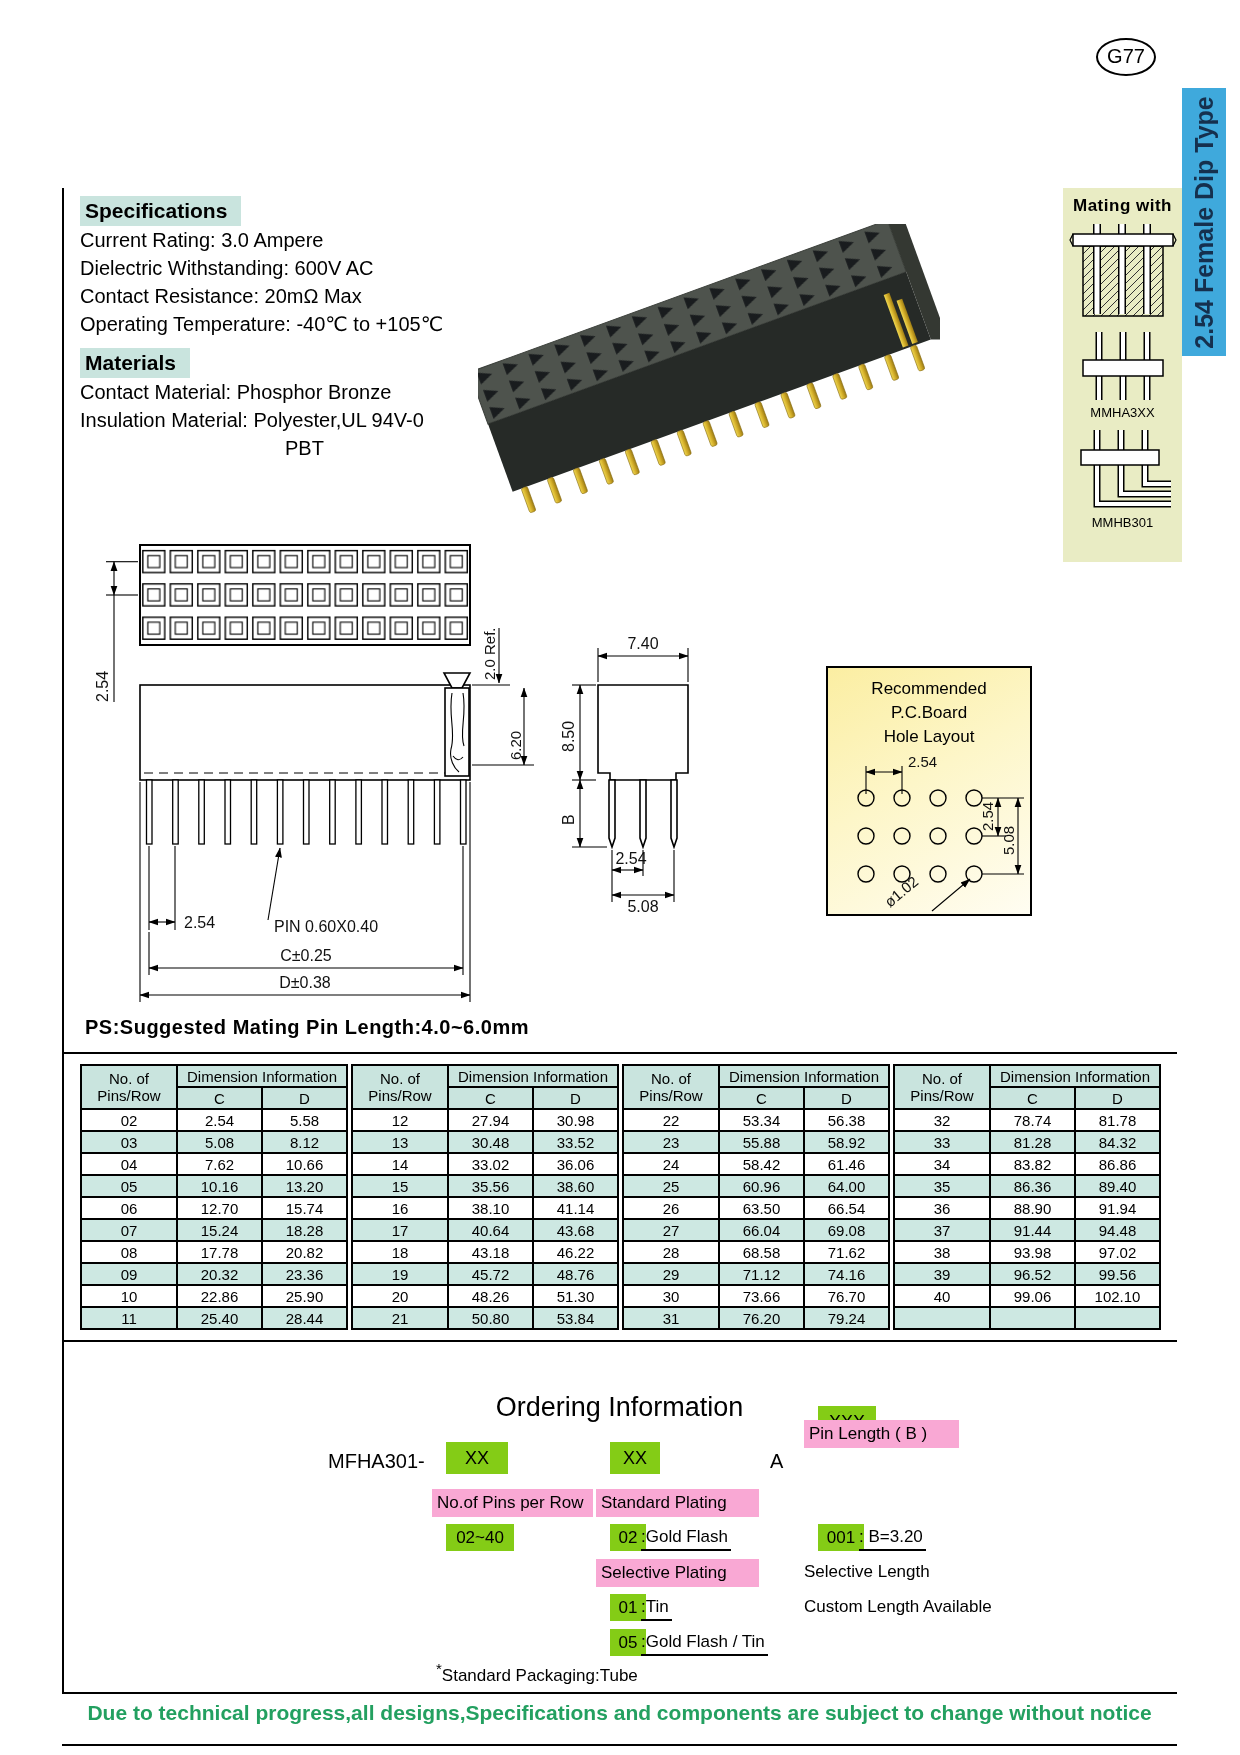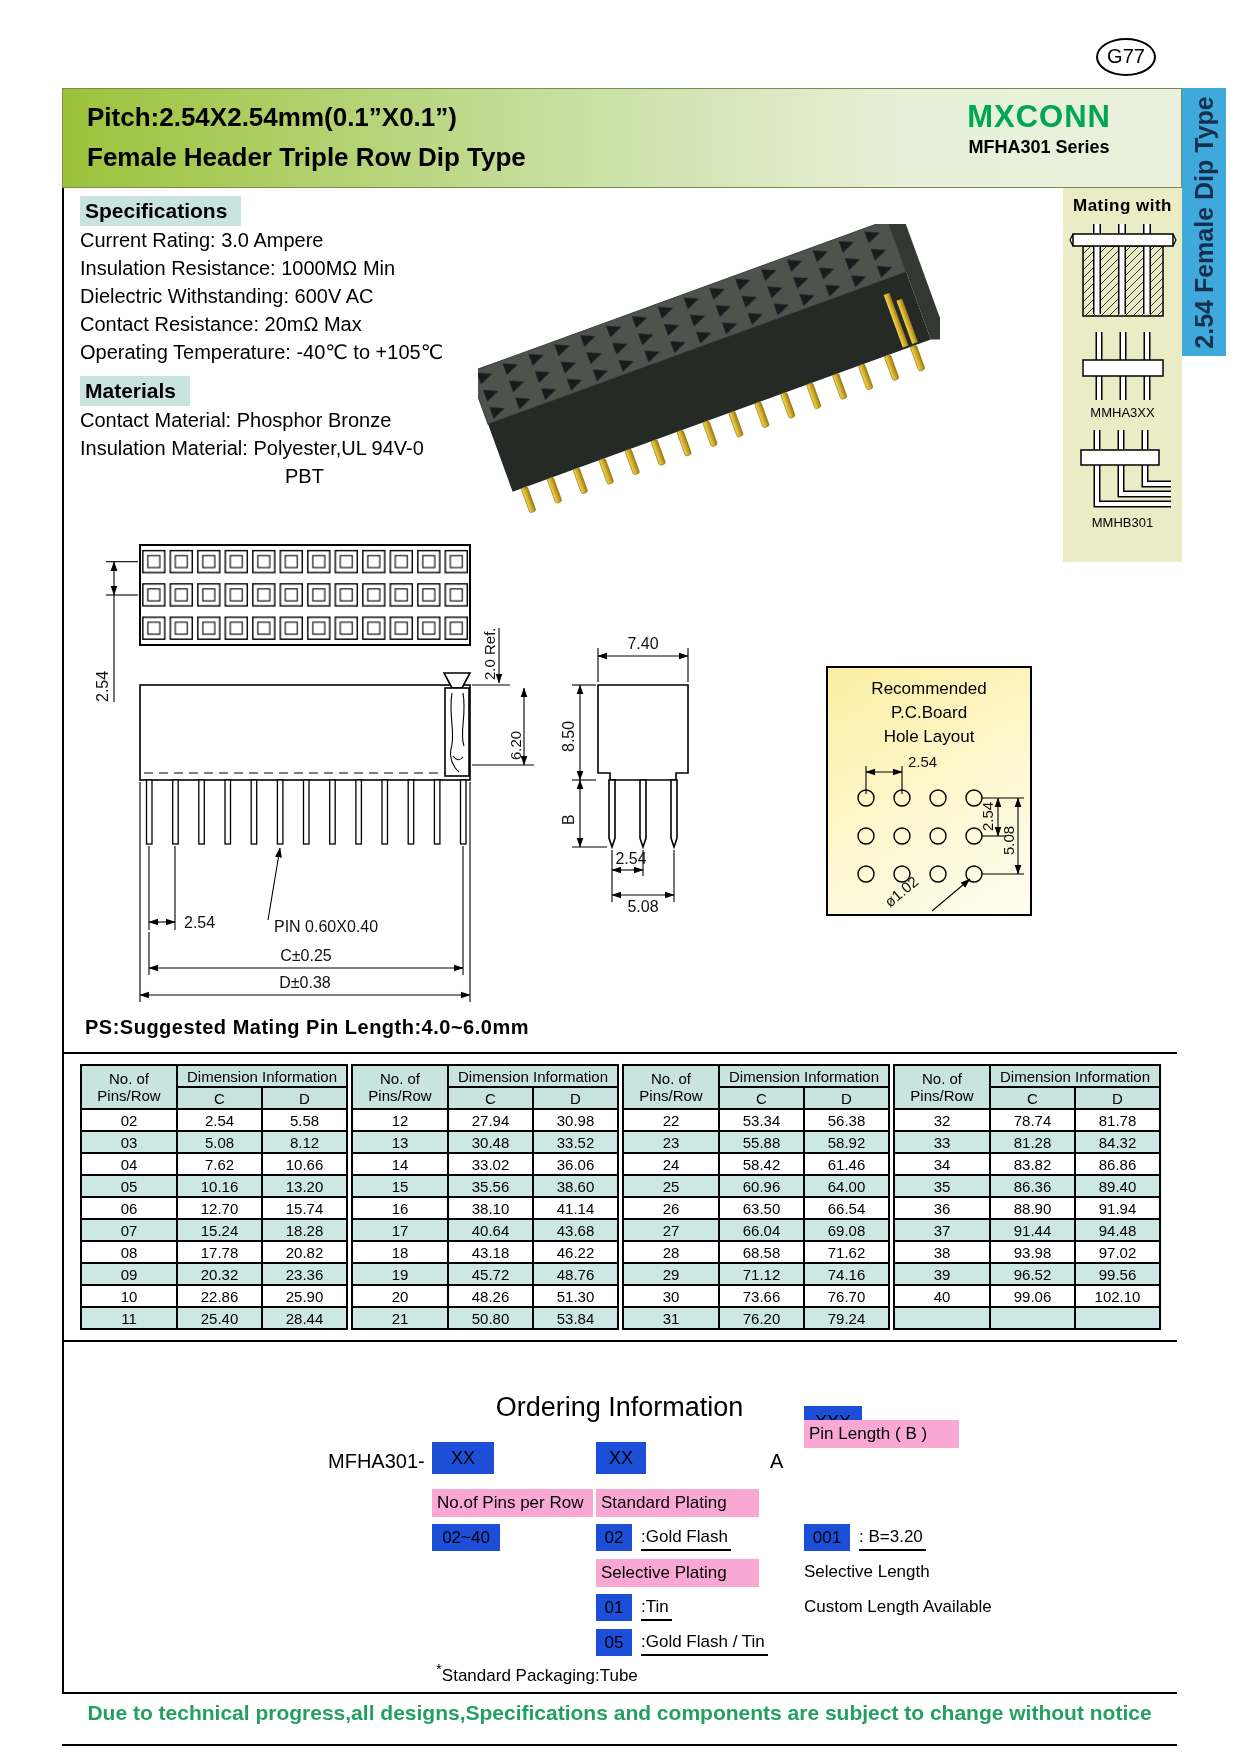--- a/index.html
+++ b/index.html
@@ -46,61 +46,50 @@
   
   table.dimtab{border-collapse:collapse;width:266px;table-layout:fixed;}
   table.dimtab th,table.dimtab td{border:2px solid #000;text-align:center;font-size:15px;
        padding:0;height:20px;background:#fff;font-weight:normal;}
   table.dimtab th{background:#c9e4de;height:20px;}
   table.dimtab tr.teal td{background:#cde8e2;}
   table.dimtab col.c1{width:96px;} table.dimtab col.c2{width:85px;} table.dimtab col.c3{width:85px;}
   
   .ord-title{left:62px;top:1392px;width:1115px;text-align:center;font-size:27px;}
   .ord-txt{font-size:20px;}
-  .gray-box{background:#1d4ed8;text-align:center;font-size:18px;display:flex;
-            align-items:center;justify-content:center;}
+  .gray-box{background:#84cc16;text-align:center;font-size:18px;display:flex;
+            align-items:center;justify-content:center;margin-left:14px;}
   .teal-label{background:#f9a8d4;font-size:17px;padding:4px 10px 4px 5px;white-space:nowrap;}
   .plain-label{font-size:17px;white-space:nowrap;}
   .uline{font-size:17px;border-bottom:2px solid #000;padding:0 3px 2px 0;white-space:nowrap;}
   .pkg{font-size:17px;}
   .pkg sup{font-size:15px;}
   
   .footer-text{left:62px;top:1701px;width:1115px;text-align:center;color:#23a060;
                font-size:21px;font-weight:bold;}
 </style>
 </head>
 <body>
 
 <div class="page">
 
   <div class="abs g77">
     <span>G77</span>
   </div>
 
-  <div class="abs banner">
-    <div class="banner-title">
-      <div>Pitch:2.54X2.54mm(0.1”X0.1”)</div>
-      <div>Female Header Triple Row Dip Type</div>
-    </div>
-    <div class="brand-block">
-      <div class="brand">MXCONN</div>
-      <div class="series">MFHA301 Series</div>
-    </div>
-  </div>
 
   <div class="abs side-tab">
     <span>2.54 Female Dip Type</span>
   </div>
 
   <div class="abs left-border"></div>
 
   <div class="abs specs">
     <div class="sec-head">Specifications</div>
     <div class="spec-line">Current Rating: 3.0 Ampere</div>
-    <div class="spec-line">Insulation Resistance: 1000MΩ Min</div>
     <div class="spec-line">Dielectric Withstanding: 600V AC</div>
     <div class="spec-line">Contact  Resistance: 20mΩ Max</div>
     <div class="spec-line">Operating Temperature: -40℃ to +105℃</div>
     <div class="sec-head mt">Materials</div>
     <div class="spec-line">Contact Material: Phosphor Bronze</div>
     <div class="spec-line">Insulation Material: Polyester,UL 94V-0</div>
     <div class="spec-line indent">PBT</div>
   </div>
 
   <svg class="abs" style="left:478px;top:224px;" width="462" height="302">

